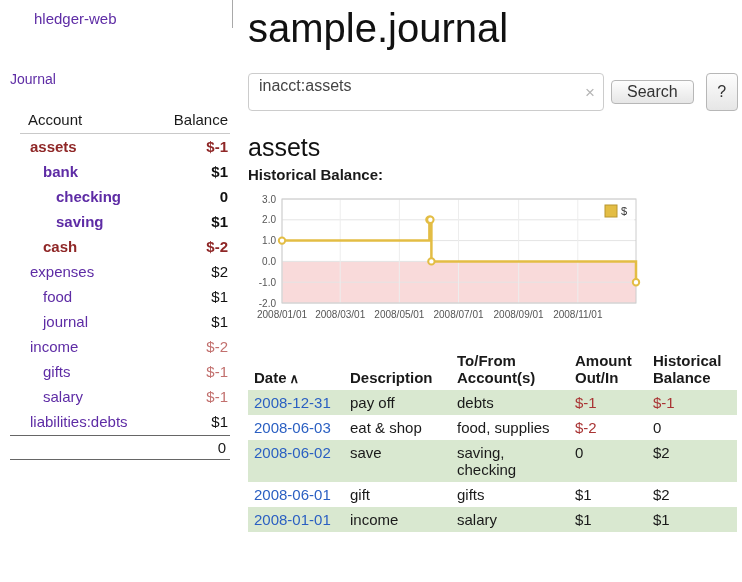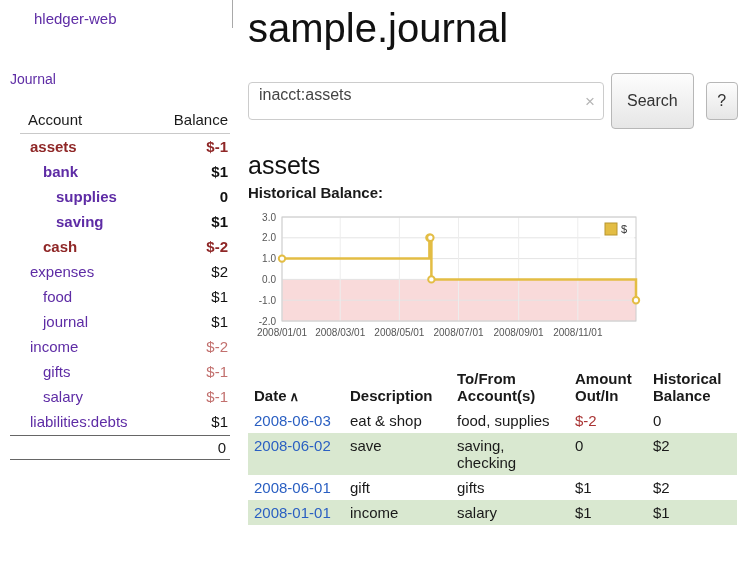--- a/index.html
+++ b/index.html
@@ -33,21 +33,21 @@
 
   
   main { position:absolute; left:248px; top:0; width:492px; }
   h1 { font-size:40px; font-weight:normal; margin:6px 0 10px; color:#111; }
   .searchrow { display:flex; align-items:center; margin-top:22px; }
   .searchbox { position:relative; width:356px; }
   .search-input { width:100%; height:38px; border:1px solid #ccc; border-radius:4px;
                   padding:6px 28px 18px 10px; font-size:16px; color:#444; font-family:inherit; }
   .clear-x { position:absolute; right:9px; top:50%; transform:translateY(-50%);
              color:#b5b5b5; font-size:17px; line-height:1; }
-  .btn { height:56px; border:1px solid #b7b7b7; border-radius:4px;
+  .btn { height:24px; border:1px solid #b7b7b7; border-radius:4px;
          background:linear-gradient(#fdfdfd,#e6e6e6); font-size:16px; color:#333;
          font-family:inherit; cursor:pointer; }
   .btn-search { margin-left:7px; padding:0 15px; }
   .btn-help { margin-left:12px; width:32px; height:38px; padding:0; }
   h2 { font-size:25px; font-weight:normal; margin:22px 0 0; color:#111; }
   .chart-label { font-weight:bold; font-size:15px; margin-top:4px; }
   #chart { margin-top:8px; }
   .tick { font-size:10px; fill:#555; }
   .legend-label { font-size:11px; fill:#333; }
 
@@ -75,21 +75,21 @@
     <div id="acct-rows">
         <div class="acct-row ind1 bold">
           <a class="acct-name neg-strong">assets</a>
           <span class="acct-bal neg-strong">$-1</span>
         </div>
         <div class="acct-row ind2 bold">
           <a class="acct-name">bank</a>
           <span class="acct-bal">$1</span>
         </div>
         <div class="acct-row ind3 bold">
-          <a class="acct-name">supplies</a>
+          <a class="acct-name">checking</a>
           <span class="acct-bal">0</span>
         </div>
         <div class="acct-row ind3 bold">
           <a class="acct-name">saving</a>
           <span class="acct-bal">$1</span>
         </div>
         <div class="acct-row ind2 bold">
           <a class="acct-name neg-strong">cash</a>
           <span class="acct-bal neg-strong">$-2</span>
         </div>
@@ -196,20 +196,27 @@
         <th>
           <span>Date</span><span class="sort-icon">∧</span>
         </th>
         <th>Description</th>
         <th>To/From Account(s)</th>
         <th class="num">Amount Out/In</th>
         <th class="num">Historical Balance</th>
       </tr>
     </thead>
     <tbody id="register-rows">
+        <tr class="shaded">
+          <td class="datecol"><a>2008-12-31</a></td>
+          <td>pay off</td>
+          <td>debts</td>
+          <td class="num neg">$-1</td>
+          <td class="num neg">$-1</td>
+        </tr>
         <tr>
           <td class="datecol"><a>2008-06-03</a></td>
           <td>eat &amp; shop</td>
           <td>food, supplies</td>
           <td class="num neg">$-2</td>
           <td class="num">0</td>
         </tr>
         <tr class="shaded">
           <td class="datecol"><a>2008-06-02</a></td>
           <td>save</td>

